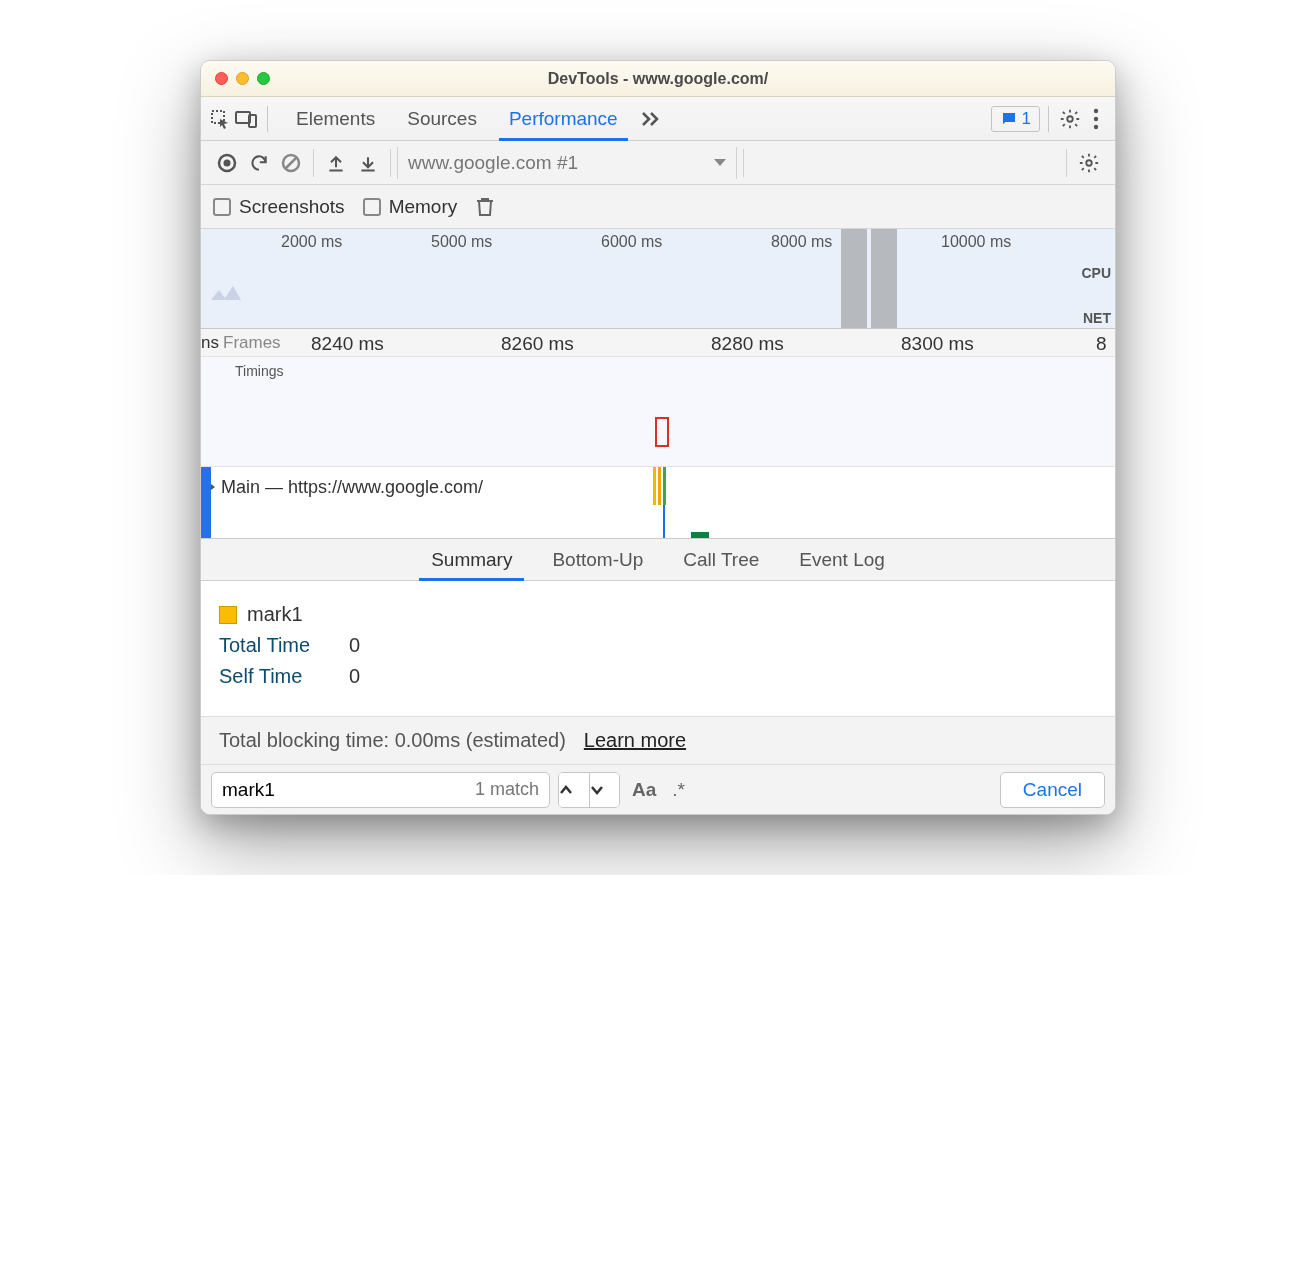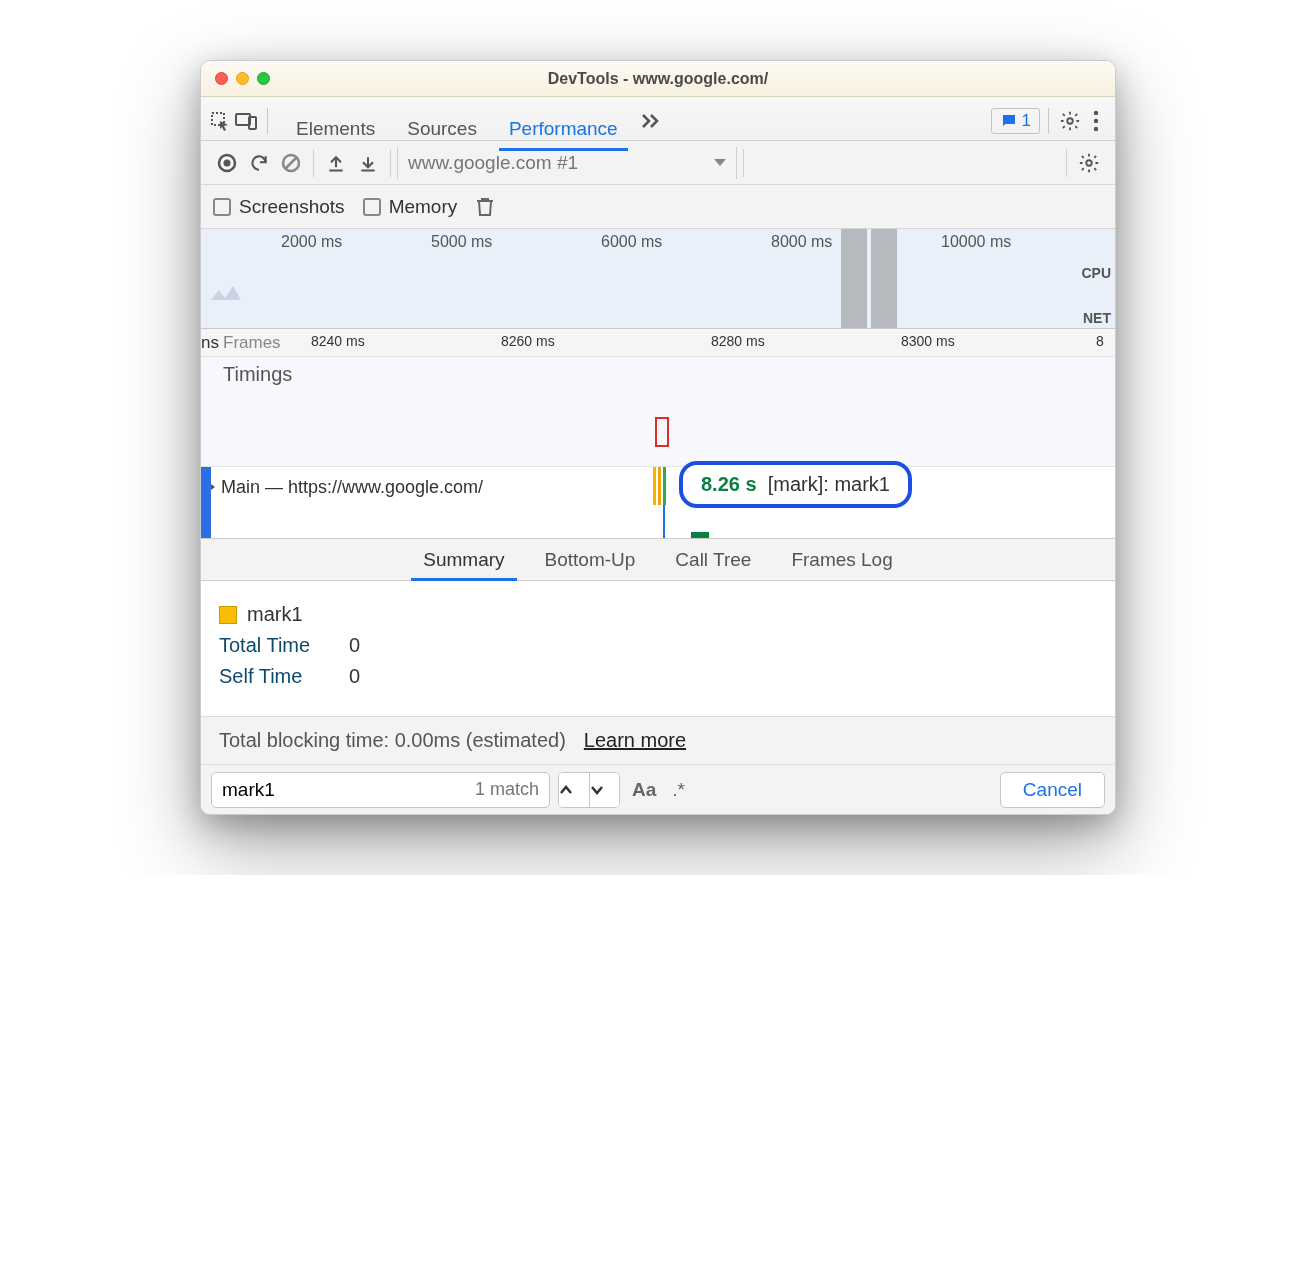--- a/index.html
+++ b/index.html
@@ -31,21 +31,21 @@
   .dot { width: 13px; height: 13px; border-radius: 50%; }
   .dot.red { background:#ff5f57; border:1px solid #e1423b;}
   .dot.yellow { background:#ffbd2e; border:1px solid #e09f1e;}
   .dot.green { background:#28c940; border:1px solid #1fa533;}
   .title { position:absolute; left:0; right:0; text-align:center; font-size:16px; font-weight:600; color:#4a4a4a; pointer-events:none;}
   
   .tabbar {
     height: 44px;
     background: linear-gradient(#f7f7f7,#f1f1f1);
     border-bottom: 1px solid #cfcfcf;
-    display:flex; align-items:flex-start;
+    display:flex; align-items:center;
     padding: 11px 6px;
   }
   .tabbar .i { width:26px; height:26px; display:flex;align-items:center;justify-content:center;color:#555; cursor:pointer;}
   .tabbar .sep { width:1px; height:26px; background:#c8c8c8; margin:0 8px;}
   .tabs { display:flex; gap:0; margin-left:4px;}
   .tab { padding: 0 16px; height:42px; display:flex;align-items:center; font-size:19px; color:#555; cursor:pointer; position:relative;}
   .tab.active { color:#1a73e8;}
   .tab.active::after{content:""; position:absolute; left:6px; right:6px; bottom:-1px; height:3px; background:#1a73e8;}
   .tabbar .spacer { flex:1;}
   .badge { display:flex;align-items:center; gap:4px; border:1px solid #c3c3c3; border-radius:3px; padding:2px 8px; color:#1a73e8; font-size:17px; cursor:pointer;}
@@ -94,24 +94,24 @@
   .overview .cpu{ position:absolute; right:4px; top:36px; font-size:14px; font-weight:700; color:#555;}
   .overview .net{ position:absolute; right:4px; bottom:2px; font-size:14px; font-weight:700; color:#555;}
   .overview .selbar{position:absolute;top:0;bottom:0;width:26px;background:rgba(120,120,120,0.45);}
   .overview .wave{position:absolute;bottom:28px;left:10px;width:50px;height:18px;}
   
   .flame{
     position:relative; height:210px; border-bottom:1px solid #ccc; overflow:hidden; background:#fff;text-align:right;
   }
   .flame .detail-ruler{ height:28px; background:#f5f5f5; border-bottom:1px solid #e2e2e2; position:relative;}
   .flame .frames-label{position:absolute;left:22px;top:4px;color:#888;font-size:17px;}
-  .flame .dtick{position:absolute;top:4px;font-size:14px;color:#333;white-space:nowrap;}
+  .flame .dtick{position:absolute;top:4px;font-size:19px;color:#333;white-space:nowrap;}
   .flame .ms-corner{position:absolute;left:0;top:4px;font-size:17px;color:#333;}
   .flame .timings-row{ height:110px; background:#f6f8fd; border-bottom:1px solid #e2e2e2; position:relative;}
-  .flame .timings-label{position:absolute;left:22px;top:6px;color:#555;font-size:20px;}
+  .flame .timings-label{position:absolute;left:34px;top:6px;color:#555;font-size:14px;}
   .flame .leftbar{position:absolute;left:0;top:0;bottom:0;width:10px;background:#2b6fe6;}
   .flame .playhead{position:absolute;top:0;bottom:0;width:2px;background:#1a73e8;left:462px;}
   .flame .redbox{position:absolute;left:454px;top:88px;width:14px;height:30px;border:2px solid #d93025;}
   .flame .main-row{ height:40px; background:#fff; display:flex;align-items:center; padding-left:6px;font-size:18px;color:#333;}
   .flame .main-row .tri{width:0;height:0;border-top:6px solid transparent;border-bottom:6px solid transparent;border-left:8px solid #555;margin-right:6px;}
   .flame .stripes{position:absolute;left:452px;top:138px;width:18px;height:38px;display:flex;gap:2px;}
   .flame .stripes span{width:3px;background:#f4b400;}
   .flame .tooltip{
     position:absolute; left:478px; top:132px;
     border:4px solid #1a4fe0; border-radius:18px;
@@ -310,31 +310,27 @@
       <span class="tri"></span>
       <span>Main — https://www.google.com/</span>
     </div>
     <div class="stripes">
         <span></span>
         <span style="background:#f4a400"></span>
         <span style="background:#34a853"></span>
       </div>
     <div class="greenmark"></div>
 
-    <div class="tooltip">
-      <span class="time">8.26 s</span>
-      &nbsp;<span>[mark]: mark1</span>
-    </div>
   </div>
 
   <div class="lower-tabs">
     <div class="ltab active">Summary</div>
     <div class="ltab">Bottom-Up</div>
     <div class="ltab">Call Tree</div>
-    <div class="ltab">Frames Log</div>
+    <div class="ltab">Event Log</div>
   </div>
 
   <div class="summary">
     <div class="row">
       <span class="sw"></span>
       <span>mark1</span>
     </div>
     <div class="row">
       <span class="k">Total Time</span>
       <span>0</span>

